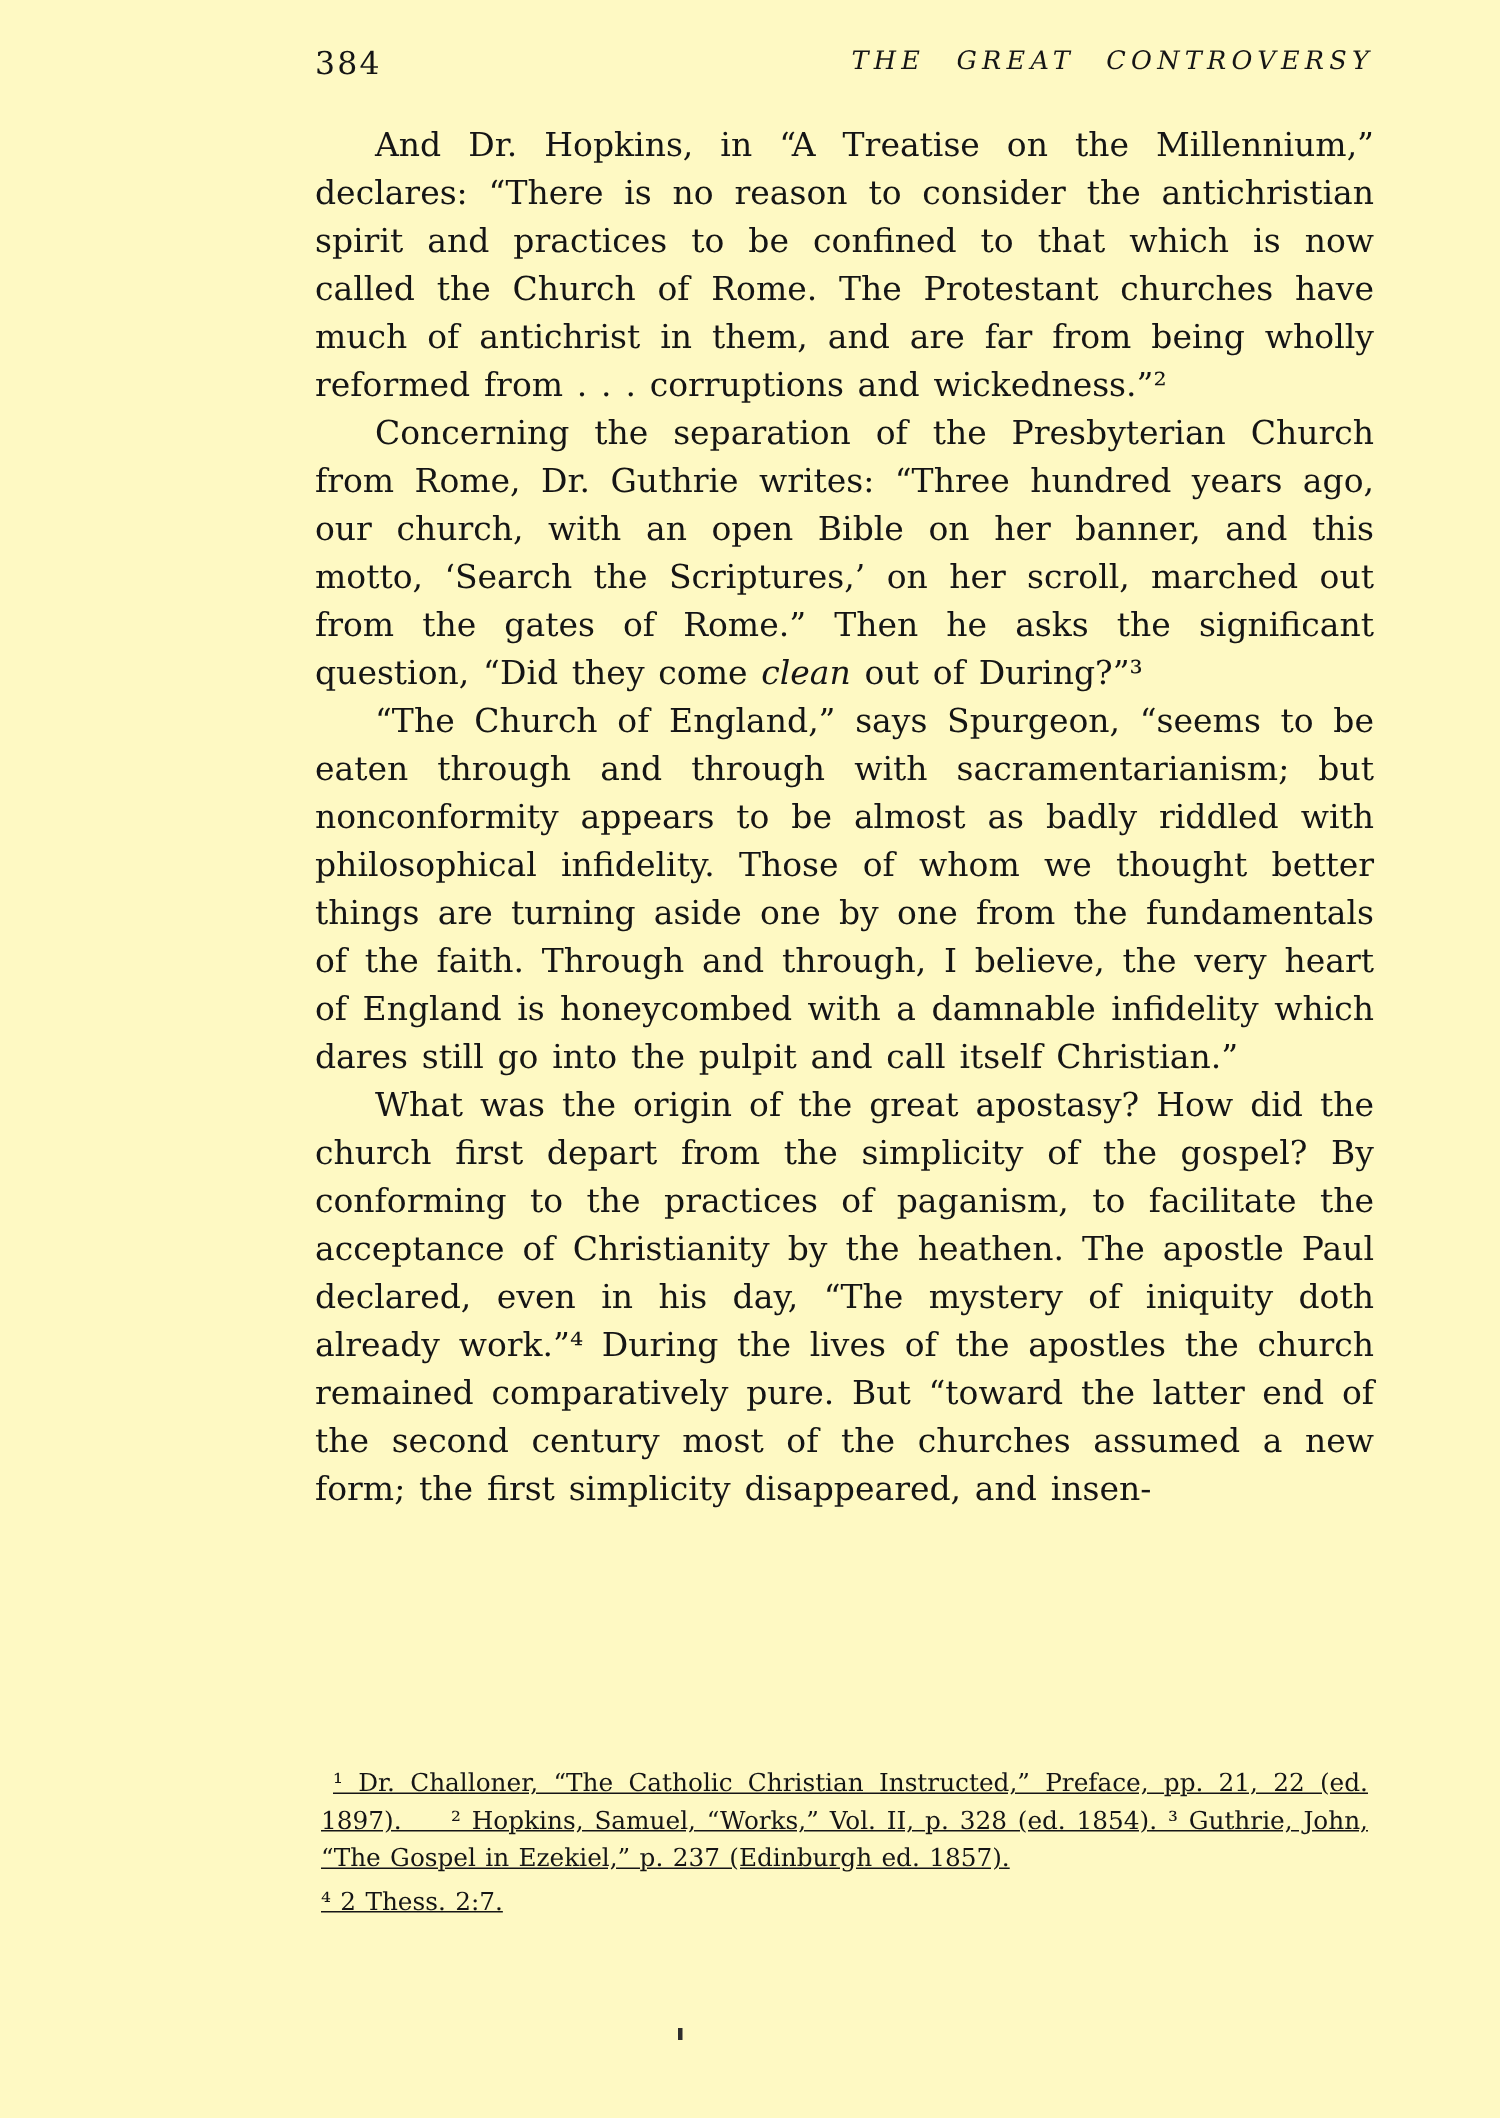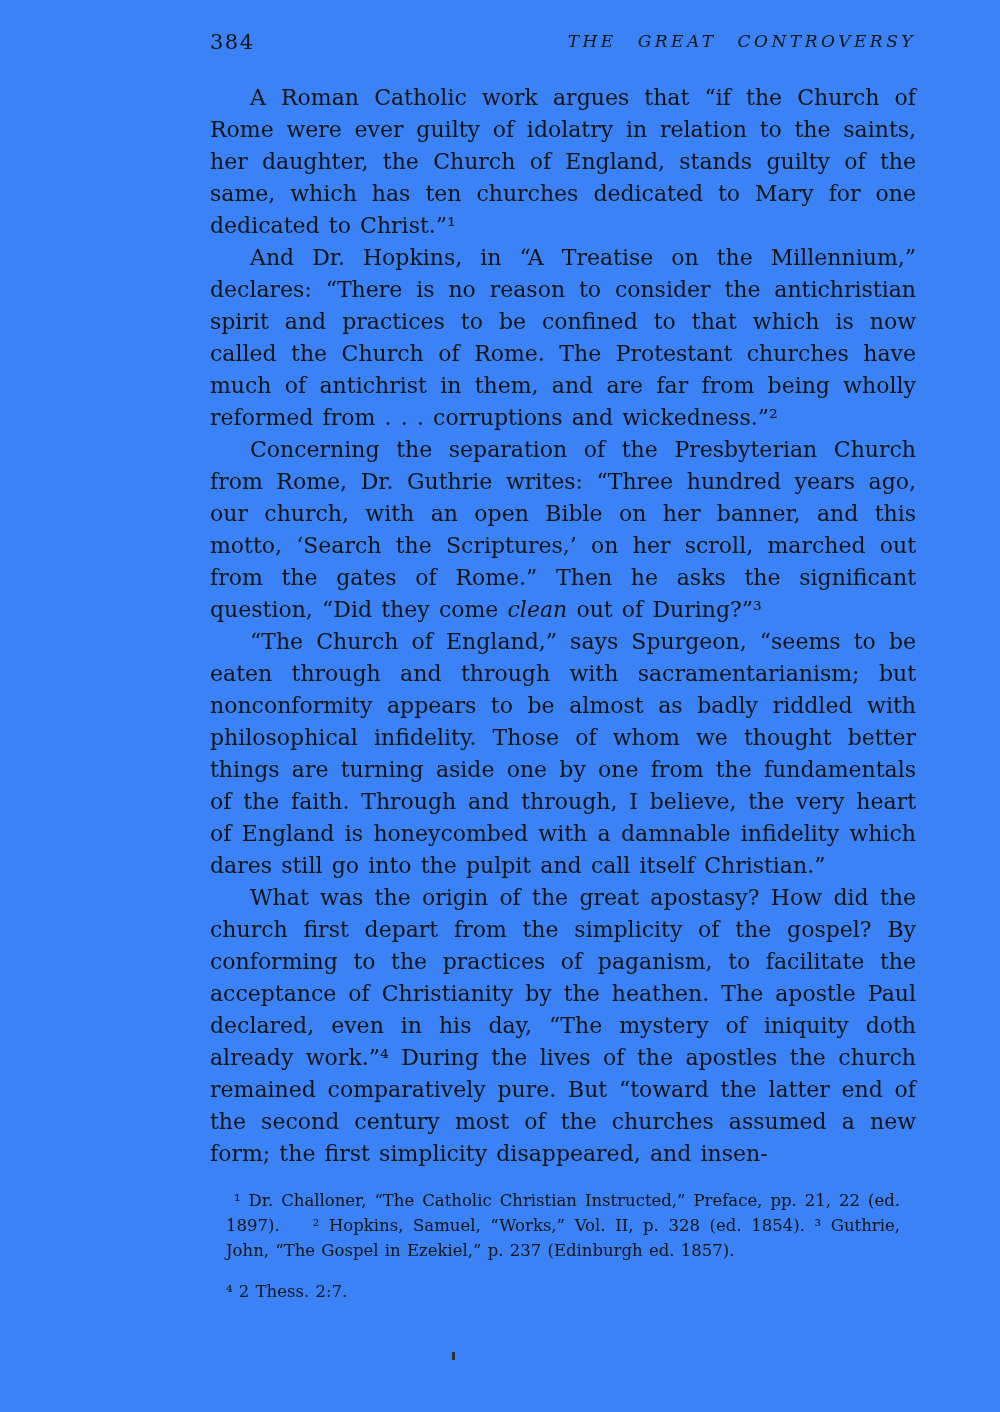--- a/index.html
+++ b/index.html
@@ -4,21 +4,21 @@
 <style>
   html, body {
     margin: 0;
     padding: 0;
     background: #ffffff;
   }
   .scan-page {
     position: relative;
     width: 1000px;
     height: 1412px;
-    background: #3b82f6;
+    background: #fef9c3;
     color: #151515;
     font-family: "DejaVu Serif", "Liberation Serif", serif;
     overflow: hidden;
   }
   
   .running-head {
     position: absolute;
     left: 210px;
     top: 30px;
     width: 706px;
@@ -61,22 +61,23 @@
     position: absolute;
     left: 210px;
     top: 1172px;
     width: 706px;
     font-size: 16.5px;
     line-height: 25px;
     text-align: justify;
     word-spacing: 1px;
   }
   .fn {
-    margin: 16px;
+    margin: 4px;
     text-indent: 8px;
+    text-decoration: underline;
   }
   .fn-center {
     text-align: left;
     text-indent: 0;
   }
   
   .artifact-dot {
     position: absolute;
     left: 452px;
     top: 1352px;
@@ -89,21 +90,20 @@
 <body>
 
 <div class="scan-page">
 
   <header class="running-head">
     <span class="page-number">384</span>
     <span class="running-title">THE GREAT CONTROVERSY</span>
   </header>
 
   <main class="text-block">
-    <p class="para">A Roman Catholic work argues that “if the Church of Rome were ever guilty of idolatry in relation to the saints, her daughter, the Church of England, stands guilty of the same, which has ten churches dedicated to Mary for one dedicated to Christ.”¹</p>
     <p class="para">And Dr. Hopkins, in “A Treatise on the Millennium,” declares: “There is no reason to consider the antichristian spirit and practices to be confined to that which is now called the Church of Rome.  The Protestant churches have much of antichrist in them, and are far from being wholly reformed from . . . corruptions and wickedness.”²</p>
     <p class="para"><span>Concerning the separation of the Presbyterian Church from Rome, Dr. Guthrie writes: “Three hundred years ago, our church, with an open Bible on her banner, and this motto, ‘Search the Scriptures,’ on her scroll, marched out from the gates of Rome.”  Then he asks the significant question, “Did they come </span><em>clean</em><span> out of During?”³</span></p>
     <p class="para">“The Church of England,” says Spurgeon, “seems to be eaten through and through with sacramentarianism; but nonconformity appears to be almost as badly riddled with philosophical infidelity.  Those of whom we thought better things are turning aside one by one from the fundamentals of the faith.  Through and through, I believe, the very heart of England is honeycombed with a damnable infidelity which dares still go into the pulpit and call itself Christian.”</p>
     <p class="para">What was the origin of the great apostasy?  How did the church first depart from the simplicity of the gospel?  By conforming to the practices of paganism, to facilitate the acceptance of Christianity by the heathen.  The apostle Paul declared, even in his day, “The mystery of iniquity doth already work.”⁴  During the lives of the apostles the church remained comparatively pure.  But “toward the latter end of the second century most of the churches assumed a new form; the first simplicity disappeared, and insen-</p>
   </main>
 
   <footer class="footnotes">
     <p class="fn">¹ Dr. Challoner, “The Catholic Christian Instructed,” Preface, pp. 21, 22 (ed. 1897).  ² Hopkins, Samuel, “Works,” Vol. II, p. 328 (ed. 1854). ³ Guthrie, John, “The Gospel in Ezekiel,” p. 237 (Edinburgh ed. 1857).</p>
     <p class="fn fn-center">⁴ 2 Thess. 2:7.</p>
   </footer>

